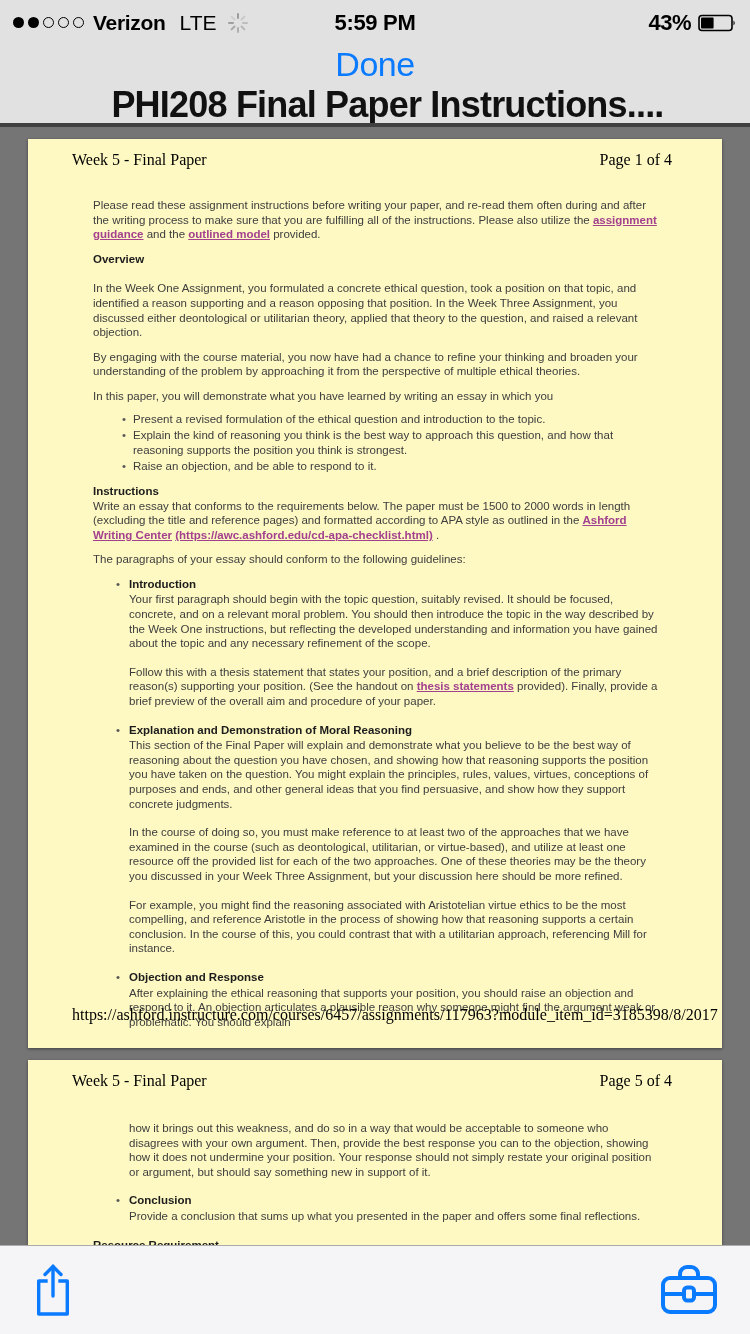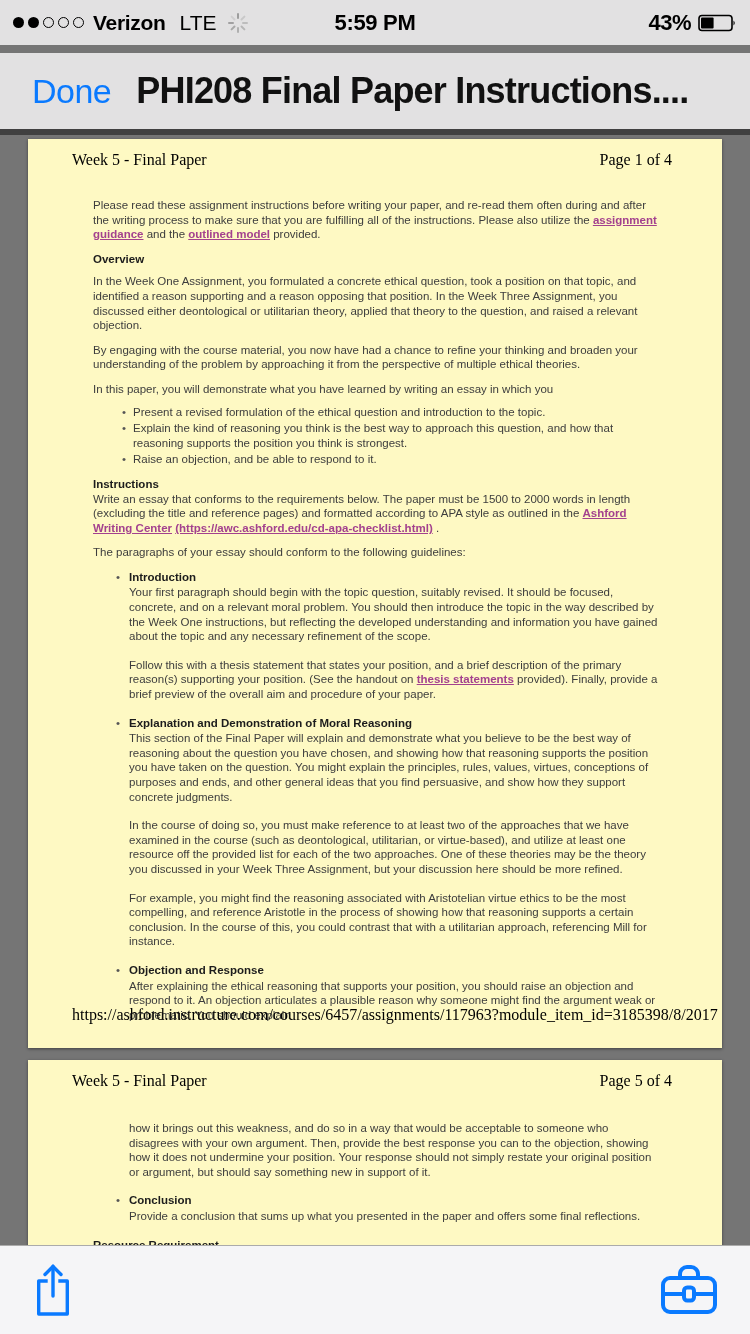--- a/index.html
+++ b/index.html
@@ -21,23 +21,23 @@
   .carrier { font-weight:bold; letter-spacing:-.3px; margin-right:14px; }
   .net { margin-right:10px; }
   .sb-time {
     position:absolute; left:0; right:0; text-align:center;
     font-weight:bold; font-size:22px; letter-spacing:-.3px; pointer-events:none;
   }
   .sb-right { margin-left:auto; display:flex; align-items:center; gap:7px; }
   .batt-pct { font-weight:bold; font-size:22px; letter-spacing:-.5px; }
   
   .navbar {
-    position:absolute; top:53px; left:0; right:0; height:82px;
-    background:#e2e1e2; border-bottom:6px solid #404040;
-    display:flex; align-items:center; padding:0 32px; box-sizing:border-box; z-index:6;
+    position:absolute; top:45px; left:0; right:0; height:82px;
+    background:#e2e1e2; border-bottom:4px solid #404040;
+    display:flex; align-items:center; padding:0 32px; box-sizing:border-box; z-index:6;flex-direction:column;
   }
   .done-btn {
     color:#0a7aff; font-size:34px; letter-spacing:-.5px; background:none; border:none;
     padding:0; font-family:inherit; cursor:pointer;
   }
   .nav-title {
     font-size:36px; font-weight:bold; color:#111; margin-left:25px;
     letter-spacing:-.8px; white-space:nowrap; overflow:hidden;
   }
   
@@ -139,21 +139,21 @@
 
     <div class="page page1">
       <div class="page-inner">
         <div class="page-head">
           <span>Week 5 - Final Paper</span>
           <span>Page 1 of 4</span>
         </div>
         <div class="doc-body">
           <p class="first-para"><span>Please read these assignment instructions before writing your paper, and re-read them often during and after the writing process to make sure that you are fulfilling all of the instructions. Please also utilize the </span><span class="lnk">assignment guidance</span><span> and the </span><span class="lnk">outlined model</span><span> provided.</span></p>
           <div class="h">Overview</div>
-          <p style="margin-top:8px">In the Week One Assignment, you formulated a concrete ethical question, took a position on that topic, and identified a reason supporting and a reason opposing that position. In the Week Three Assignment, you discussed either deontological or utilitarian theory, applied that theory to the question, and raised a relevant objection.</p>
+          <p style="margin-top:15px">In the Week One Assignment, you formulated a concrete ethical question, took a position on that topic, and identified a reason supporting and a reason opposing that position. In the Week Three Assignment, you discussed either deontological or utilitarian theory, applied that theory to the question, and raised a relevant objection.</p>
           <p>By engaging with the course material, you now have had a chance to refine your thinking and broaden your understanding of the problem by approaching it from the perspective of multiple ethical theories.</p>
           <p style="margin-bottom:8px">In this paper, you will demonstrate what you have learned by writing an essay in which you</p>
           <ul class="simple">
             <li>Present a revised formulation of the ethical question and introduction to the topic.</li>
             <li>Explain the kind of reasoning you think is the best way to approach this question, and how that reasoning supports the position you think is strongest.</li>
             <li>Raise an objection, and be able to respond to it.</li>
           </ul>
           <div class="h">Instructions</div>
           <p style="margin-top:0"><span>Write an essay that conforms to the requirements below. The paper must be 1500 to 2000 words in length (excluding the title and reference pages) and formatted according to APA style as outlined in the </span><span class="lnk">Ashford Writing Center</span><span>    </span><span class="lnk">(https://awc.ashford.edu/cd-apa-checklist.html)</span><span> .</span></p>
           <p>The paragraphs of your essay should conform to the following guidelines:</p>

